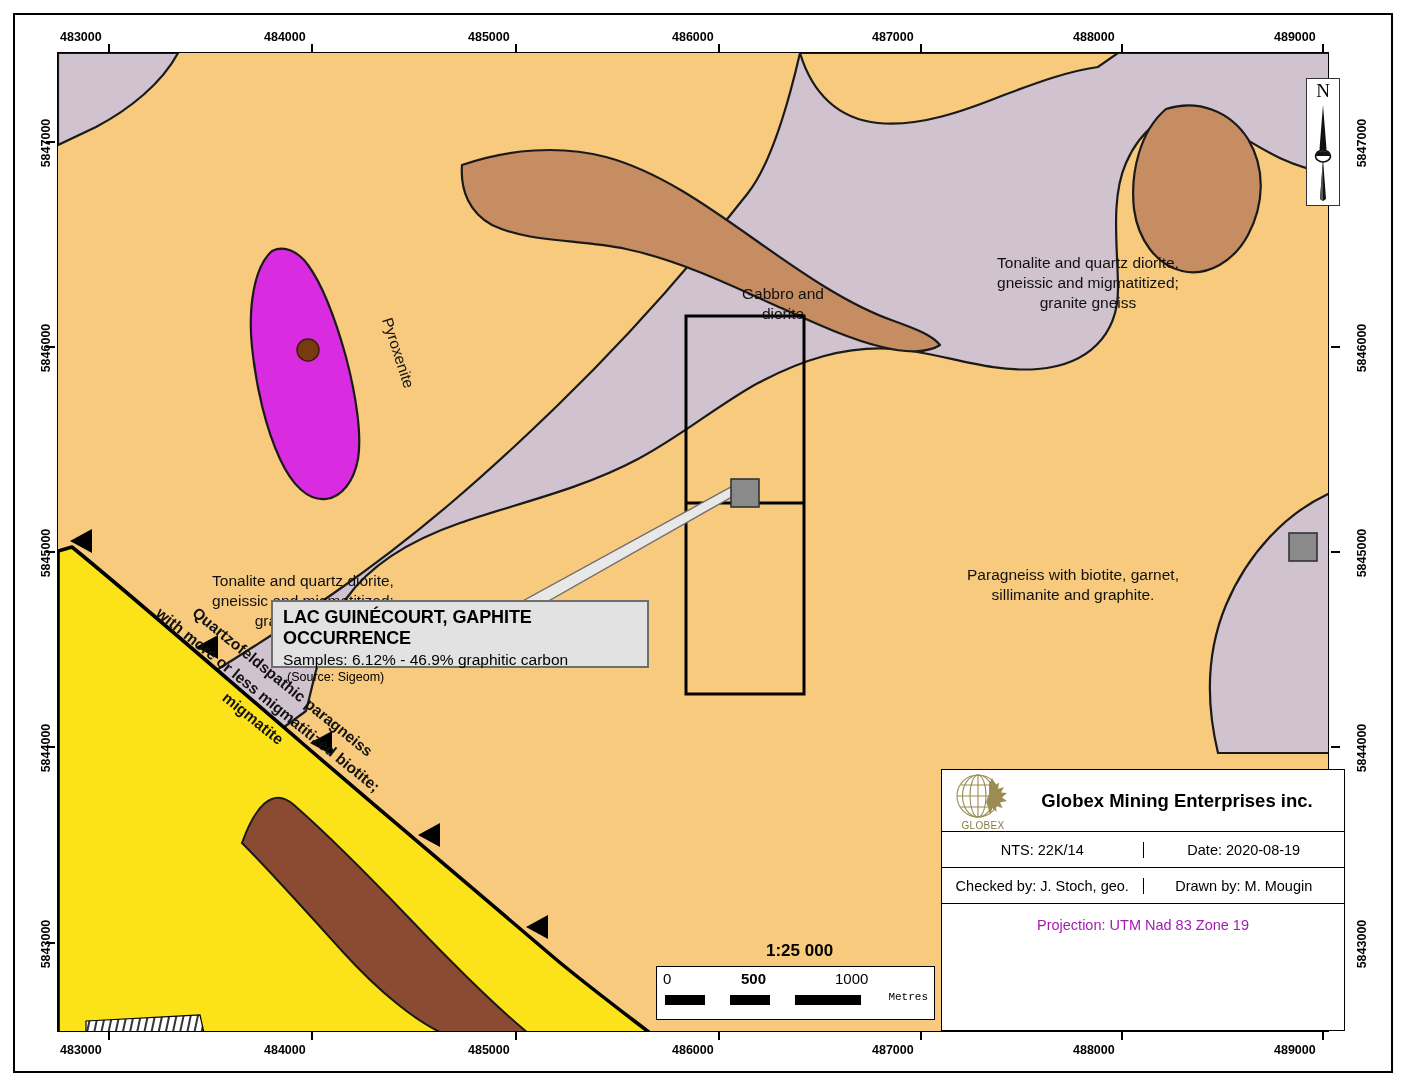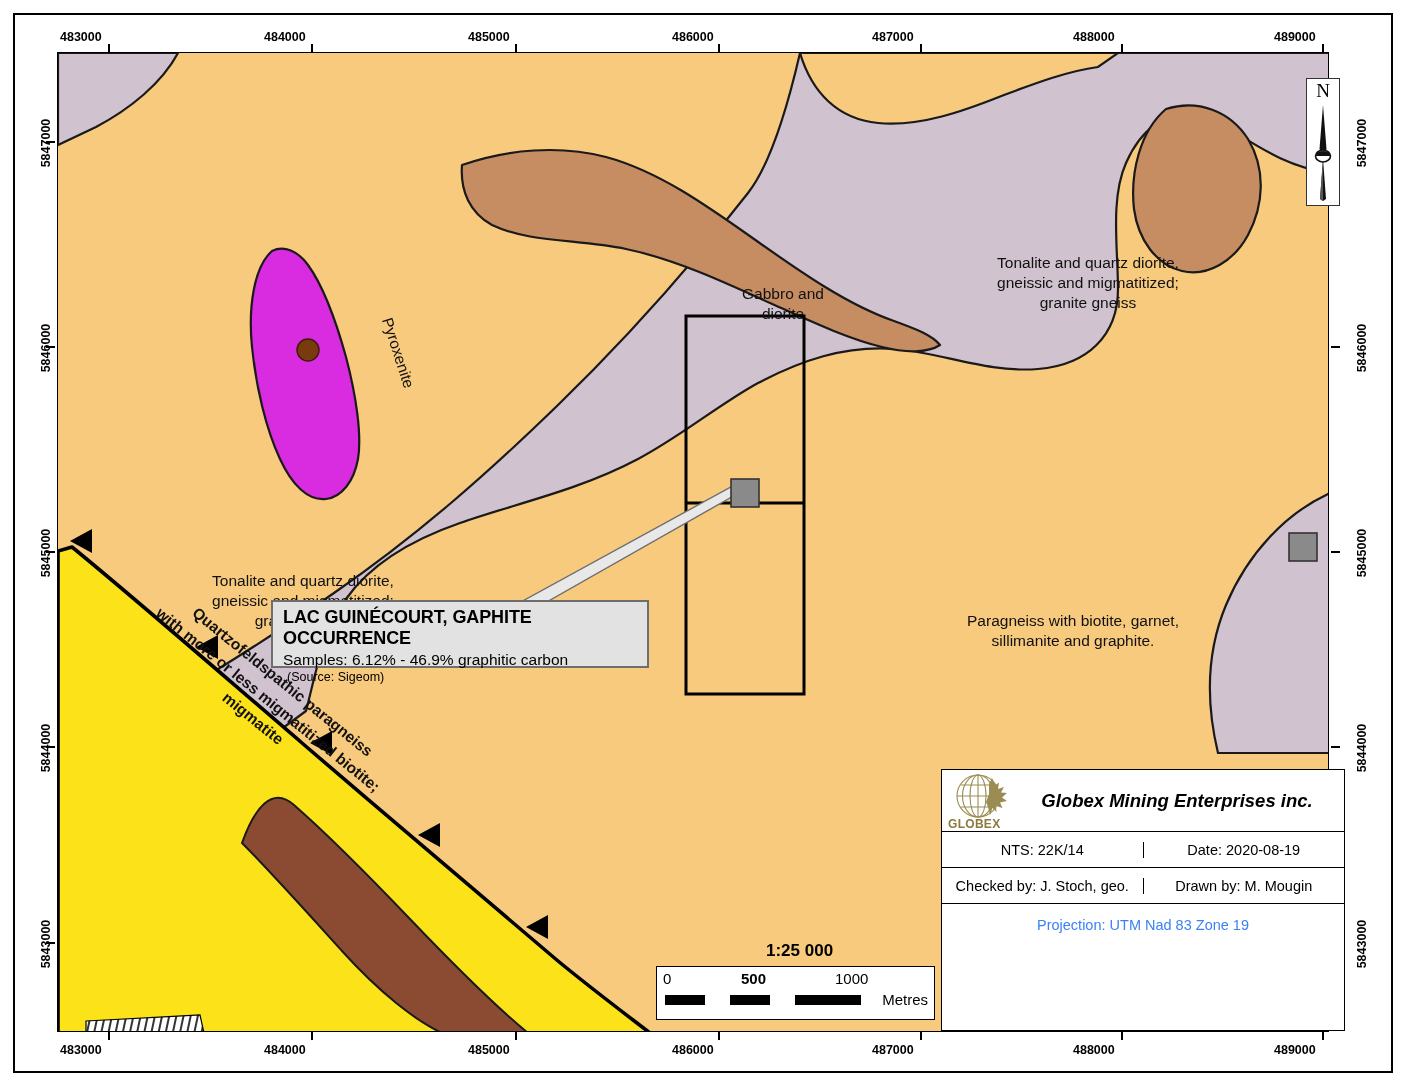--- a/index.html
+++ b/index.html
@@ -19,65 +19,65 @@
   
   #map-body{position:absolute;left:57px;top:52px;width:1272px;height:980px;overflow:hidden;
             border:1.6px solid #000;box-sizing:border-box;background:#F7CA7E;}
   #map-body svg{display:block;}
 
   
   .unit-label{position:absolute;color:#111;text-align:center;line-height:1.28;pointer-events:none;}
   .u-tonalite-ne{left:880px;top:200px;width:300px;font-size:15.5px;}
   .u-tonalite-w{left:95px;top:518px;width:300px;font-size:15.5px;}
   .u-gabbro{left:640px;top:231px;width:170px;font-size:15.5px;}
-  .u-paragneiss{left:870px;top:512px;width:290px;font-size:15.5px;margin-top:46px;}
+  .u-paragneiss{left:870px;top:512px;width:290px;font-size:15.5px;}
   .u-pyroxenite{left:275px;top:290px;width:130px;font-size:15.5px;
                 transform:rotate(72deg);transform-origin:50% 50%;}
   .u-quartzo{left:60px;top:612px;width:300px;font-size:15.5px;font-weight:bold;
              transform:rotate(39deg);transform-origin:50% 50%;line-height:1.5;}
 
   
   #callout{position:absolute;left:271px;top:600px;width:378px;height:68px;
            background:#E2E2E2;border:2px solid #6E6E6E;box-sizing:border-box;
            padding:5px 8px 0 10px;}
   #callout .c-title{font-size:18px;font-weight:bold;color:#000;letter-spacing:-.1px;}
   #callout .c-sub{font-size:15.5px;color:#000;margin-top:2px;}
   #callout .c-src{font-size:12.5px;color:#000;margin-top:1px;padding-left:4px;}
 
   
   #scale-title{position:absolute;left:766px;top:941px;font-size:17px;font-weight:bold;color:#000;}
   #scale-box{position:absolute;left:656px;top:966px;width:279px;height:54px;
              background:#fff;border:1.4px solid #000;box-sizing:border-box;}
   #scale-box .s-num{position:absolute;font-size:15px;color:#000;top:3px;}
-  #scale-box .s-metres{position:absolute;right:6px;top:24px;font-size:15px;color:#000;}
+  #scale-box .s-metres{position:absolute;right:6px;top:24px;font-size:11px;color:#000;font-family:Liberation Mono, monospace;}
 
   
   #north-arrow{position:absolute;left:1306px;top:78px;width:34px;height:128px;
                background:#fff;border:1.3px solid #333;box-sizing:border-box;}
   #north-arrow .n-letter{position:absolute;left:0;right:0;top:1px;text-align:center;
                          font-size:19px;color:#000;font-family:"Liberation Serif",serif;}
 
   
   #title-block{position:absolute;left:941px;top:769px;width:404px;height:262px;
                background:#fff;border:1.8px solid #000;box-sizing:border-box;}
   .tb-row{border-bottom:1.4px solid #000;box-sizing:border-box;display:flex;align-items:center;}
   .tb-company{height:62px;padding-left:6px;}
-  .tb-company .co-name{flex:1;text-align:center;font-size:18.5px;font-weight:bold;color:#000;padding-right:8px;font-style:italic;}
+  .tb-company .co-name{flex:1;text-align:center;font-size:18.5px;font-weight:bold;color:#000;padding-right:8px;}
   .tb-title{height:80px;flex-direction:column;justify-content:center;}
   .tb-title div{width:100%;text-align:center;font-size:27px;font-weight:bold;color:#000;line-height:1.1;}
   .tb-half{height:36px;}
   .tb-half .cell{flex:1;text-align:center;font-size:14.5px;color:#000;}
   .tb-half .cell.left{border-right:1.4px solid #000;}
   .tb-proj{height:42px;border-bottom:none;}
-  .tb-proj .cell{flex:1;text-align:center;font-size:14.5px;color:#3b82f6;}
+  .tb-proj .cell{flex:1;text-align:center;font-size:14.5px;color:#a21caf;}
 
   
   .globex-logo{width:70px;height:58px;position:relative;flex:0 0 70px;}
-  .globex-logo .gl-word{position:absolute;left:0;bottom:-1px;width:70px;text-align:left;
-      font-size:12px;font-weight:bold;color:#8A7A3C;letter-spacing:.3px;}
+  .globex-logo .gl-word{position:absolute;left:0;bottom:-1px;width:70px;text-align:center;
+      font-size:10px;font-weight:normal;color:#8A7A3C;letter-spacing:.3px;}
 </style>
 </head>
 <body>
 
 <div id="map-figure">
 
   <div class="frame-outer"></div>
 
   <div>
     <div class="axis-label" style="left:60px;top:30px;">483000</div>

